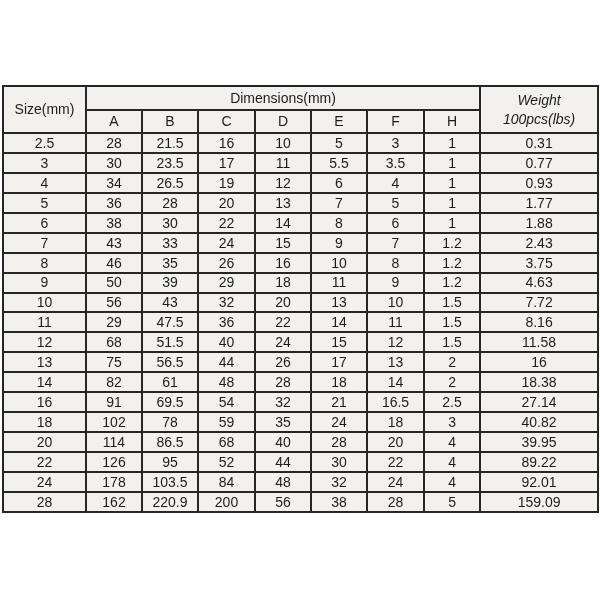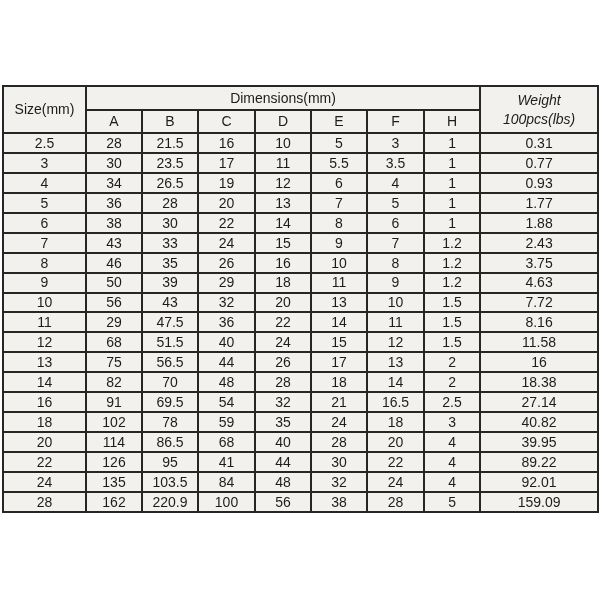--- a/index.html
+++ b/index.html
@@ -212,21 +212,21 @@
         <td>44</td>
         <td>26</td>
         <td>17</td>
         <td>13</td>
         <td>2</td>
         <td>16</td>
       </tr>
       <tr>
         <td>14</td>
         <td>82</td>
-        <td>70</td>
+        <td>61</td>
         <td>48</td>
         <td>28</td>
         <td>18</td>
         <td>14</td>
         <td>2</td>
         <td>18.38</td>
       </tr>
       <tr>
         <td>16</td>
         <td>91</td>
@@ -257,43 +257,43 @@
         <td>40</td>
         <td>28</td>
         <td>20</td>
         <td>4</td>
         <td>39.95</td>
       </tr>
       <tr>
         <td>22</td>
         <td>126</td>
         <td>95</td>
-        <td>41</td>
+        <td>52</td>
         <td>44</td>
         <td>30</td>
         <td>22</td>
         <td>4</td>
         <td>89.22</td>
       </tr>
       <tr>
         <td>24</td>
-        <td>135</td>
+        <td>178</td>
         <td>103.5</td>
         <td>84</td>
         <td>48</td>
         <td>32</td>
         <td>24</td>
         <td>4</td>
         <td>92.01</td>
       </tr>
       <tr>
         <td>28</td>
         <td>162</td>
         <td>220.9</td>
-        <td>100</td>
+        <td>200</td>
         <td>56</td>
         <td>38</td>
         <td>28</td>
         <td>5</td>
         <td>159.09</td>
       </tr>
     </tbody>
 </table>
 
 </body></html>

